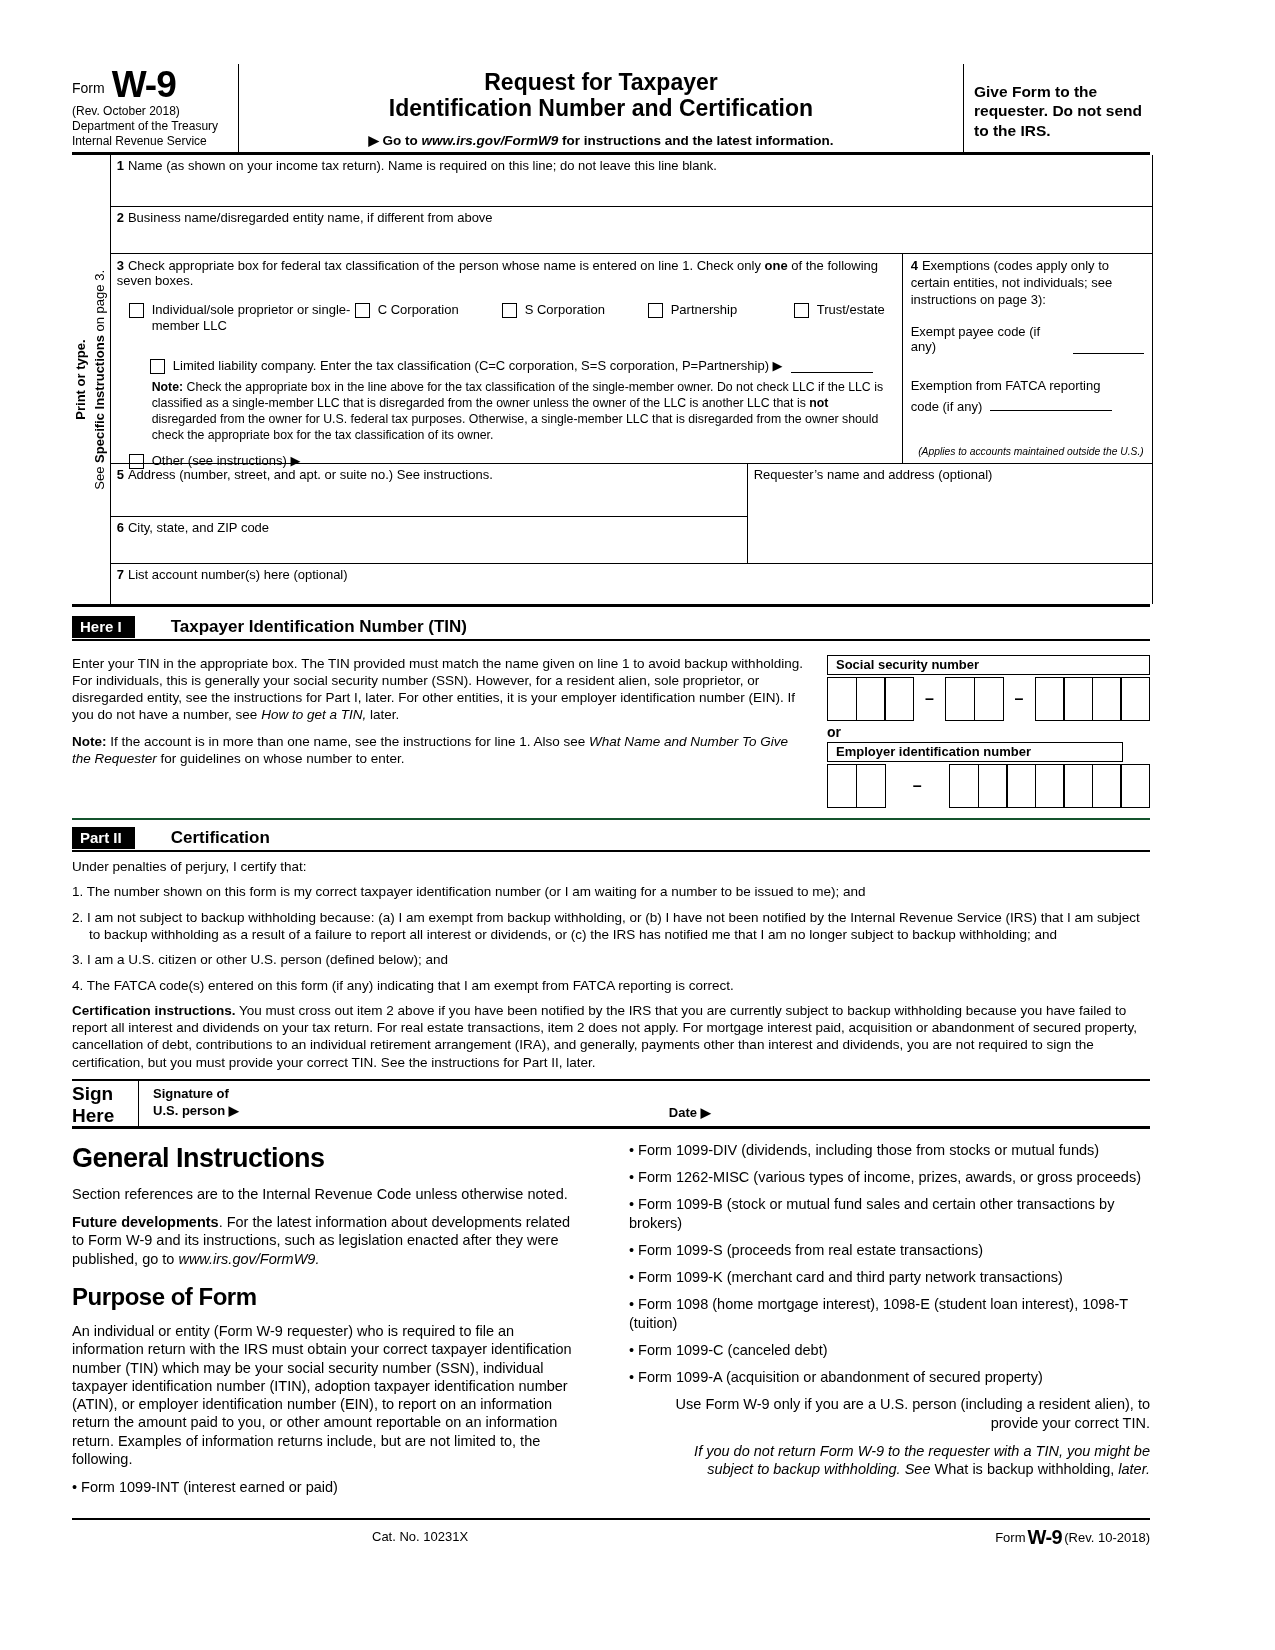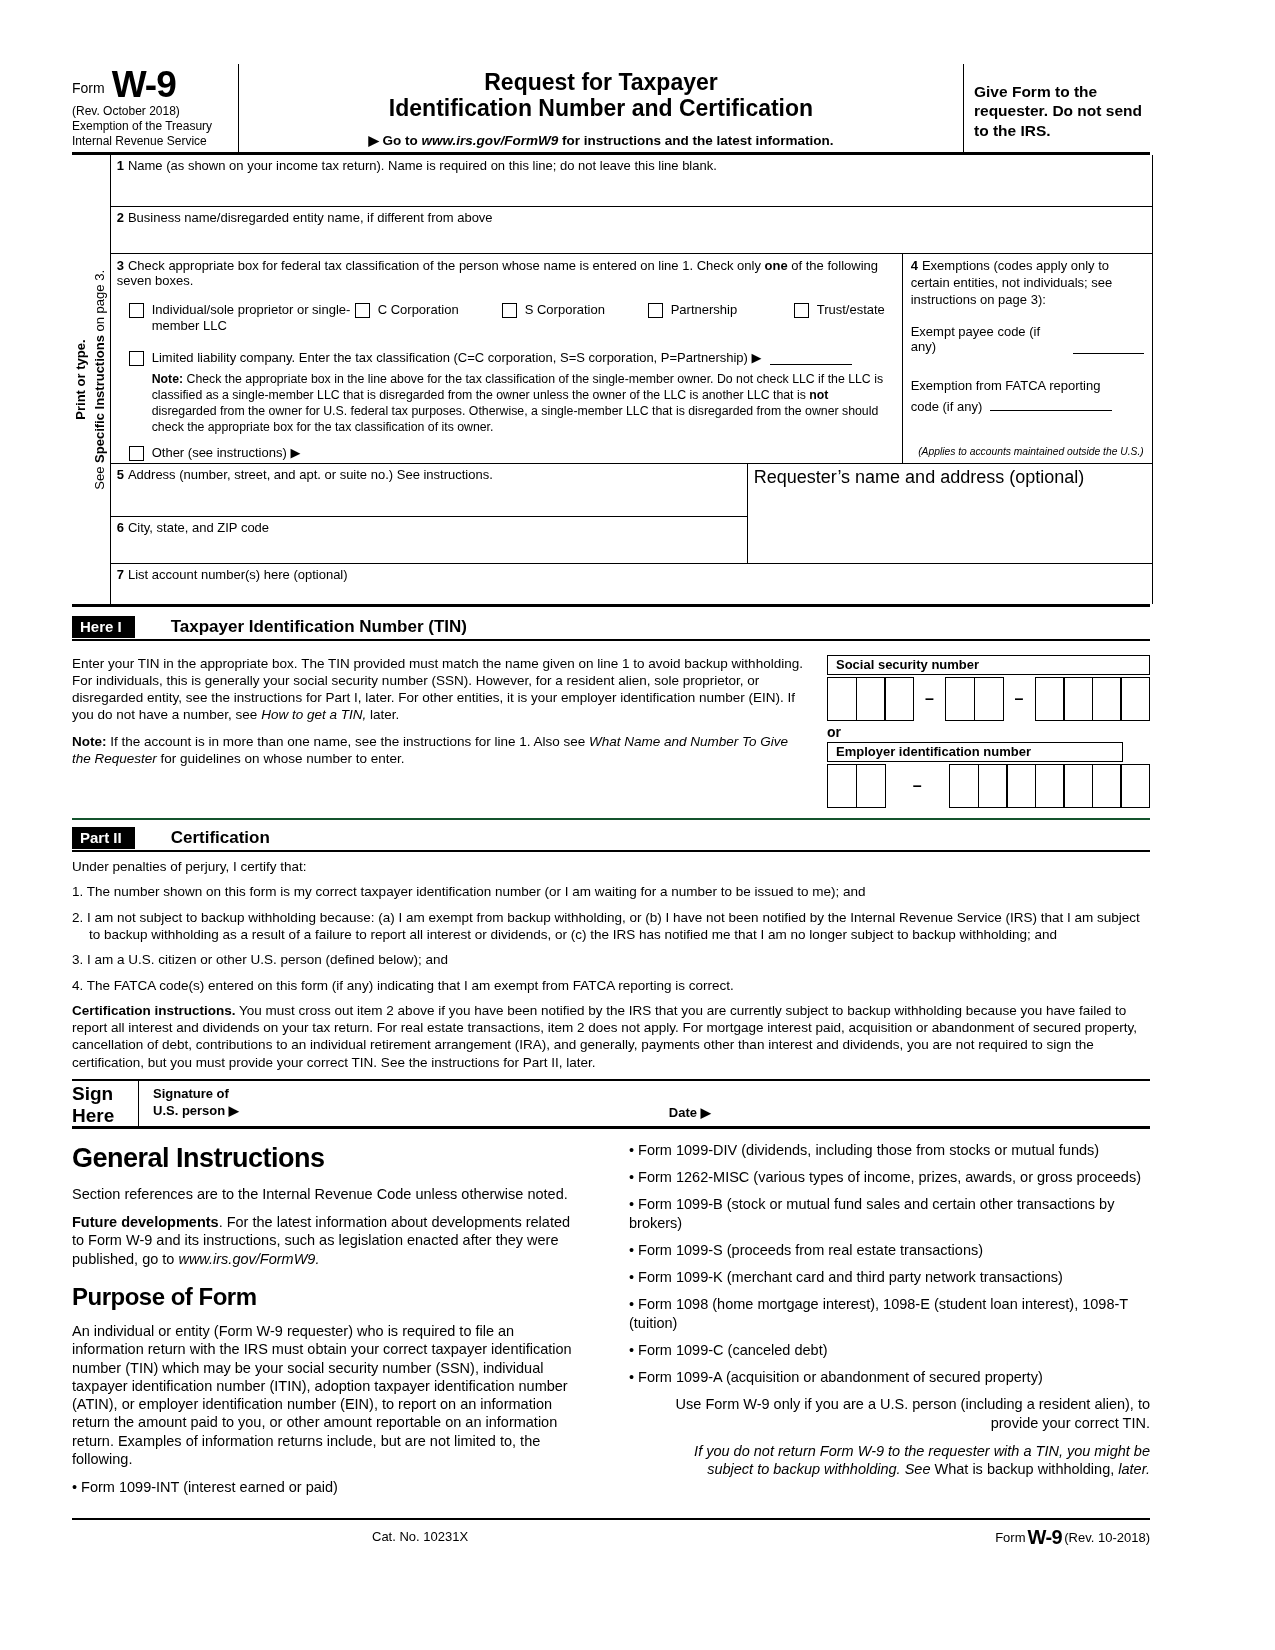--- a/index.html
+++ b/index.html
@@ -41,34 +41,34 @@
   .sec3 { flex:1; padding:4px 8px 2px 6px; font-size:13px; }
   .sec4 { width:250px; border-left:1.5px solid #000; padding:4px 8px; font-size:13px; display:flex; flex-direction:column; }
   .cb-row { display:flex; margin-top:14px; margin-left:12px; }
   .cb-item { display:flex; align-items:flex-start; gap:8px; }
   .cb-box { width:15px; height:15px; border:1.5px solid #000; flex:none; margin-top:1px; }
   .cb-lbl { line-height:1.25; }
   .cb1 { width:226px; }
   .cb2 { width:147px; }
   .cb3 { width:146px; }
   .cb4 { width:146px; }
-  .llc-row { display:flex; align-items:flex-start; gap:8px; margin-top:15px; margin-left:12px; }
+  .llc-row { display:flex; align-items:flex-start; gap:8px; margin-top:23px; margin-left:12px;justify-content:center; }
   .fill-line { display:inline-block; border-bottom:1.5px solid #000; height:13px; }
   .llc-fill { width:82px; flex:none; margin-top:2px; }
   .note3 { margin:6px 0 0 35px; font-size:12.3px; line-height:1.3; width:742px; }
   .other-row { display:flex; align-items:flex-start; gap:8px; margin-top:9px; margin-left:12px; }
   .s4-label { line-height:1.3; }
   .s4-line { margin-top:15px; display:flex; align-items:flex-end; gap:6px; }
   .s4-fill { width:72px; }
   .fatca { margin-top:22px; line-height:1.6; }
   .fatca-fill { width:122px; margin-left:8px; }
   .applies { margin-top:auto; font-size:10.3px; font-style:italic; text-align:right; padding-bottom:2px; }
   .row56 { display:flex; }
   .r56-left { width:636px; display:flex; flex-direction:column; }
-  .req-box { flex:1; border-left:1.5px solid #000; border-bottom:1.5px solid #000; padding:3px 6px; font-size:18px; }
+  .req-box { flex:1; border-left:1.5px solid #000; border-bottom:1.5px solid #000; padding:3px 6px; font-size:13px; }
 
   
   .part-bar { display:flex; align-items:flex-end; gap:36px; border-bottom:2px solid #000; padding:0 0 1px 0; margin-top:9px; }
   .part-label { background:#000; color:#fff; font-weight:bold; font-size:15px; padding:2px 13px 3px 8px; }
   .part-title { font-weight:bold; font-size:17px; padding-bottom:1px; }
   .rule-top { border-top:2px solid #14532d; }
 
   
   .p1-body { display:flex; padding-top:14px; }
   .p1-text { width:755px; font-size:13.5px; line-height:1.26; padding-right:22px; }
@@ -121,21 +121,21 @@
 <div class="page">
   <div class="content">
 
     <div class="hdr">
       <div class="hdr-left">
         <div class="hdr-form-line">
           <span class="form-word">Form</span>
           <span class="form-number">W-9</span>
         </div>
         <div class="hdr-rev">(Rev. October 2018)</div>
-        <div class="hdr-dept">Exemption of the Treasury</div>
+        <div class="hdr-dept">Department of the Treasury</div>
         <div class="hdr-dept">Internal Revenue Service</div>
       </div>
       <div class="hdr-center">
         <div class="hdr-title">
           <div>Request for Taxpayer</div>
           <div>Identification Number and Certification</div>
         </div>
         <div class="hdr-goto"><span>▶ Go to </span><span class="bi">www.irs.gov/FormW9</span><span> for instructions and the latest information.</span></div>
       </div>
       <div class="hdr-right">Give Form to the requester. Do not send to the IRS.</div>

